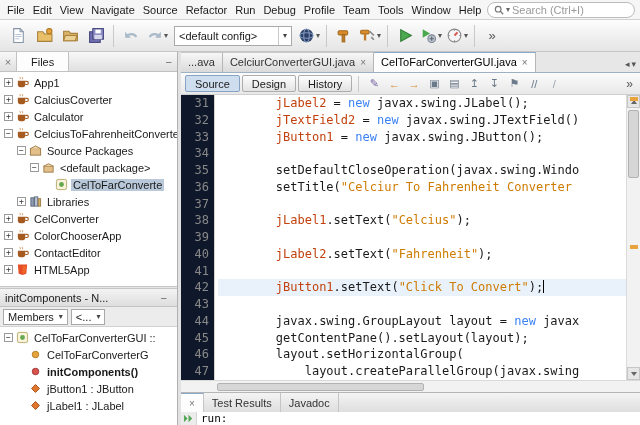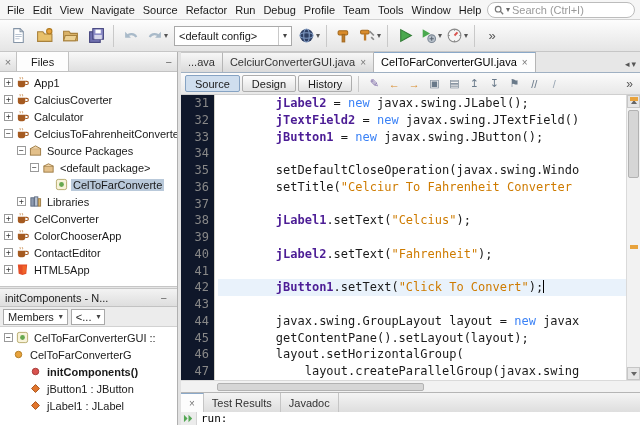--- a/index.html
+++ b/index.html
@@ -71,21 +71,21 @@
 
   
   .ed-body { flex:1; min-height:0; display:flex; background:#fff; }
   .gutter { width:34px; flex:none; background:#0f172a; border-right:1px solid #d6d4ca; color:#888; text-align:right; padding:0 5px 0 0; font:12px/16.75px "DejaVu Sans Mono", monospace; }
   .gutter div { height:16.75px; }
   .code { flex:1; min-width:0; font:12px/16.75px "DejaVu Sans Mono", monospace; white-space:pre; overflow:hidden; padding-left:3px; }
   .cline { height:16.75px; }
   .cline.current { background:#e9f2fb; }
   .tok-k { color:#3b82f6; font-weight:normal; }
   .tok-s { color:#ce7b00; }
-  .tok-f { color:#4c1d95; font-weight:bold; }
+  .tok-f { color:#c2410c; font-weight:normal; }
   .cursor { display:inline-block; width:1px; height:13px; background:#000; vertical-align:-2px; }
 
   .scroll-v { width:14px; flex:none; background:#f2f2f2; border-left:1px solid #dadada; position:relative; }
   .sv-btn { position:absolute; left:0; width:13px; height:13px; background:#e6e6e6; border:1px solid #c6c6c6; display:flex; align-items:center; justify-content:center; }
   .sv-btn.up { top:0; } .sv-btn.down { bottom:0; }
   .arr-up { width:0; height:0; border-left:3px solid transparent; border-right:3px solid transparent; border-bottom:4px solid #666; }
   .arr-down { width:0; height:0; border-left:3px solid transparent; border-right:3px solid transparent; border-top:4px solid #666; }
   .sv-thumb { position:absolute; left:1px; top:15px; width:11px; height:68px; background:#d6d6d6; border:1px solid #b2b2b2; border-radius:2px; }
   .err-mark { position:absolute; left:3px; width:8px; height:4px; background:#e8a33d; }
   .err-mark.m1 { top:2px; } .err-mark.m2 { top:150px; }
@@ -415,21 +415,21 @@
           <div class="trow" style="padding-left: 4px;">
             <span class="handle">−</span>
             <span class="icon">
               <svg width="13" height="13" viewBox="0 0 14 14">
                 <rect x="1.5" y="1.5" width="11" height="11" rx="2" fill="#f8f3da" stroke="#b4a96a"></rect>
                 <circle cx="7" cy="7" r="2.6" fill="#66a84f"></circle>
               </svg>
             </span>
             <span class="tlabel">CelToFarConverterGUI ::</span>
           </div>
-          <div class="trow" style="">
+          <div class="trow" style="padding-left: 17px;">
             <span class="hspacer"></span>
             <span class="icon">
               <svg width="13" height="13" viewBox="0 0 14 14">
                 <circle cx="7" cy="7" r="3.5" fill="#e8a33d" stroke="#b07a1f"></circle>
               </svg>
             </span>
             <span class="tlabel">CelToFarConverterG</span>
           </div>
           <div class="trow" style="padding-left: 17px;">
             <span class="hspacer"></span>

